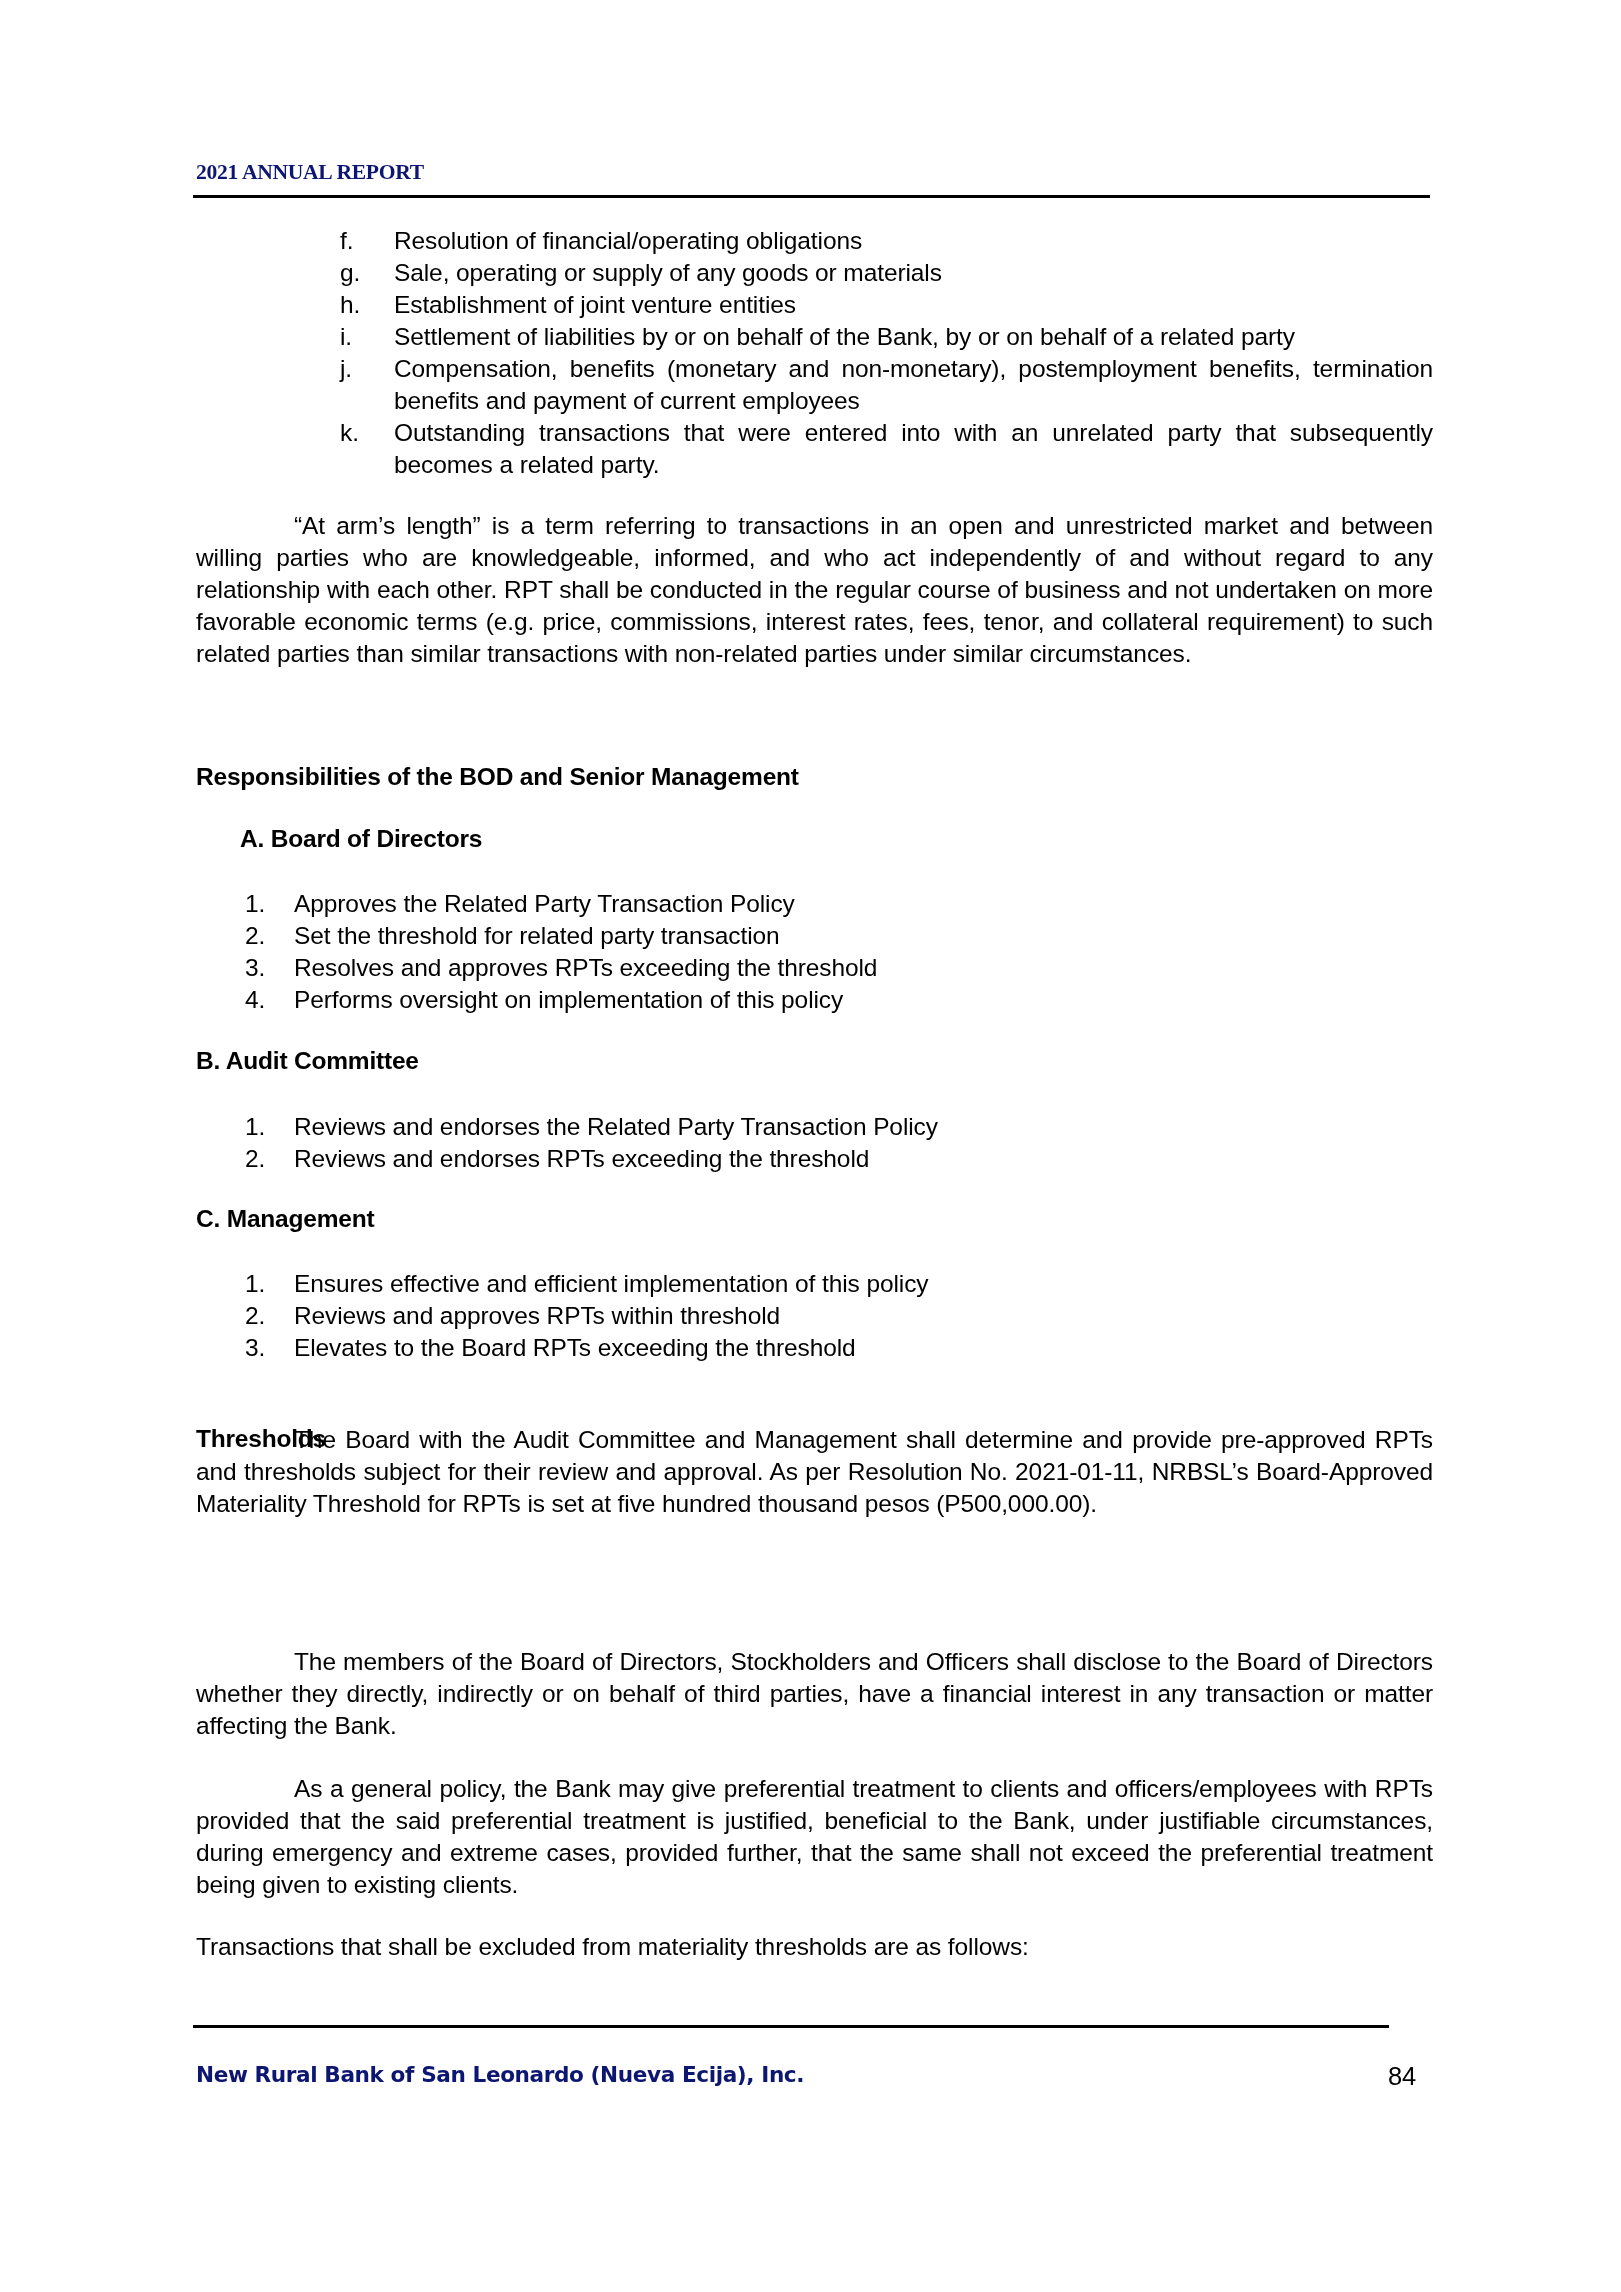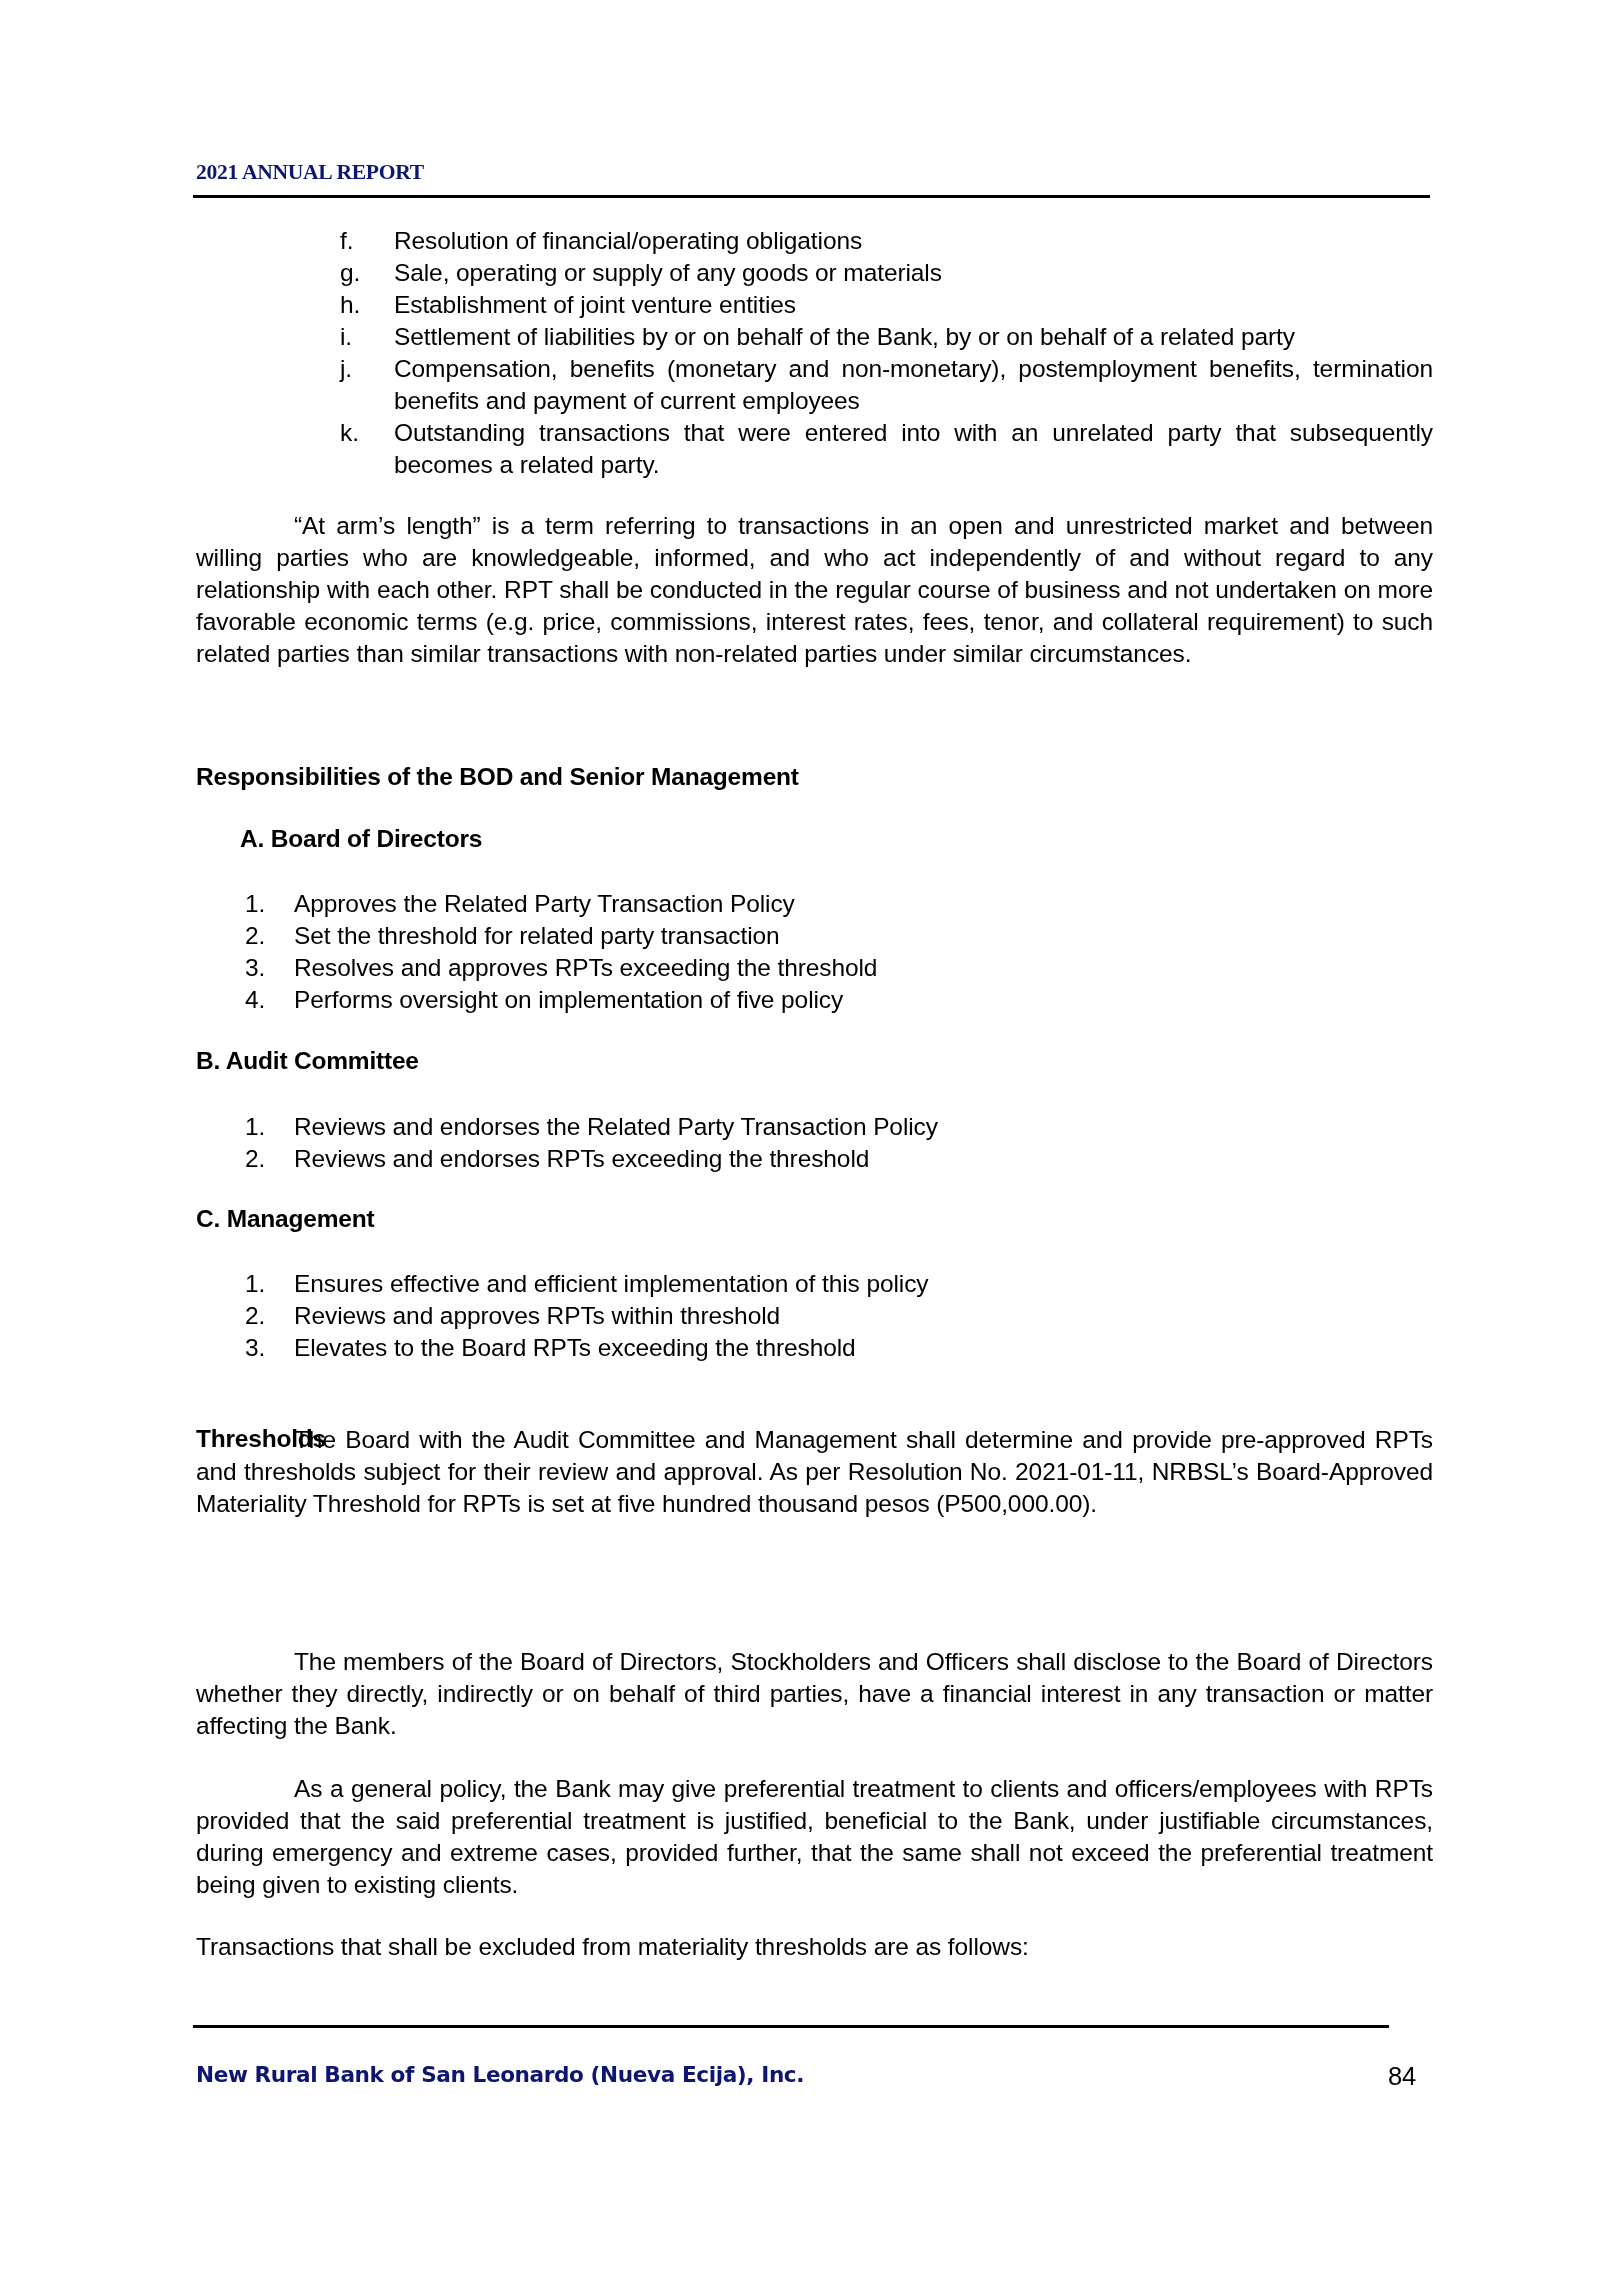--- a/index.html
+++ b/index.html
@@ -70,21 +70,21 @@
   <div class="item">
     <span class="marker">2.</span>
     <span class="text">Set the threshold for related party transaction</span>
   </div>
   <div class="item">
     <span class="marker">3.</span>
     <span class="text">Resolves and approves RPTs exceeding the threshold</span>
   </div>
   <div class="item">
     <span class="marker">4.</span>
-    <span class="text">Performs oversight on implementation of five policy</span>
+    <span class="text">Performs oversight on implementation of this policy</span>
   </div>
 </div>
 
 <div class="heading" style="top:1047px;">B. Audit Committee</div>
 <div class="list num body-text" style="left:245px; top:1111px;">
   <div class="item">
     <span class="marker">1.</span>
     <span class="text">Reviews and endorses the Related Party Transaction Policy</span>
   </div>
   <div class="item">

